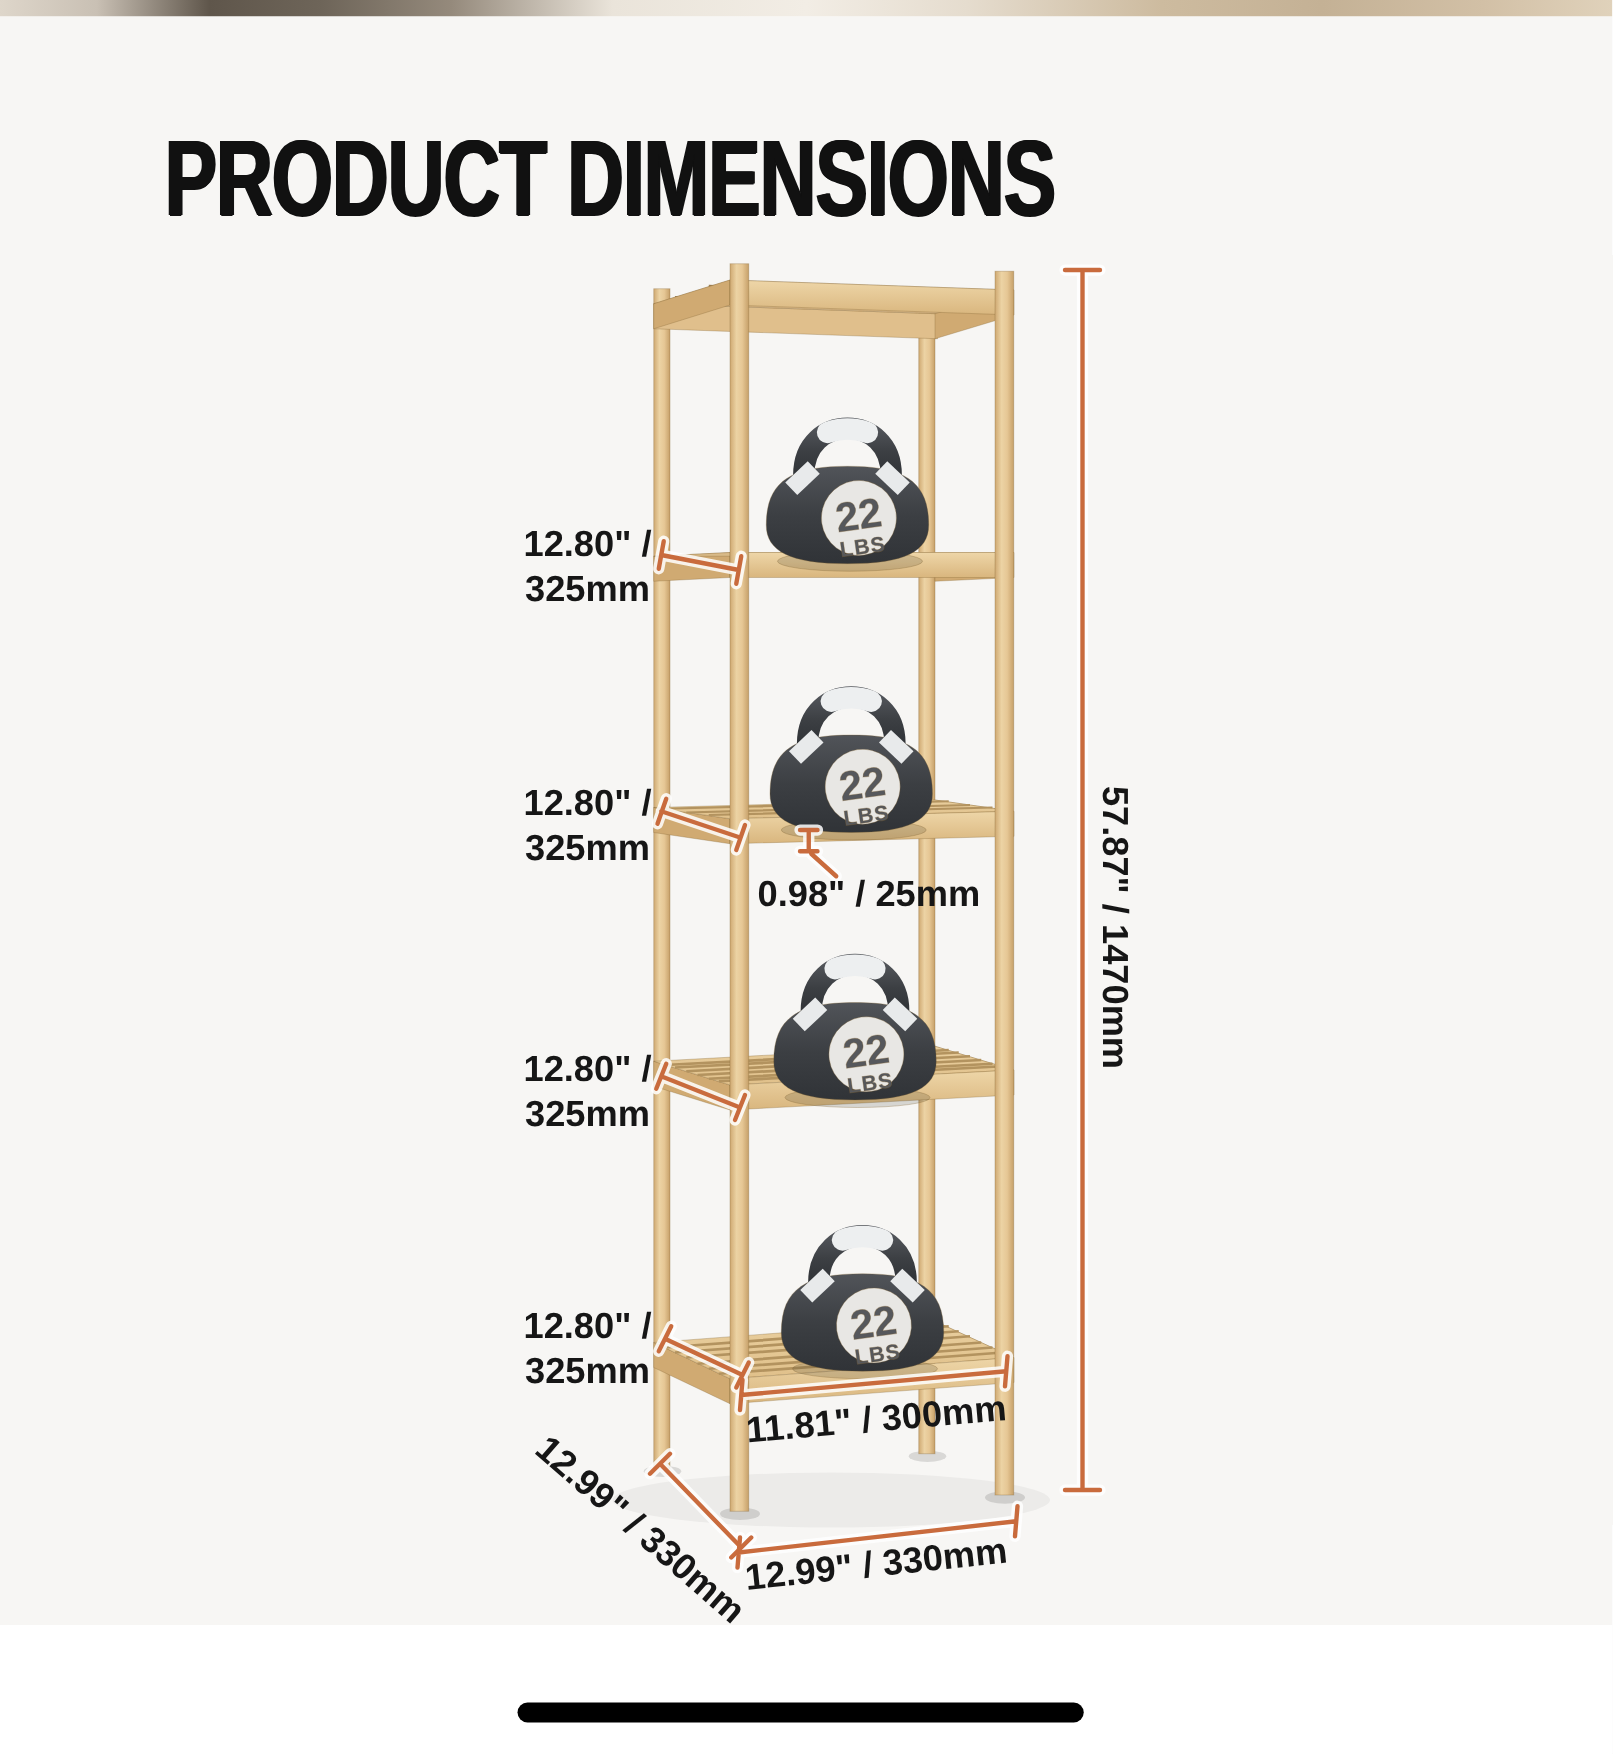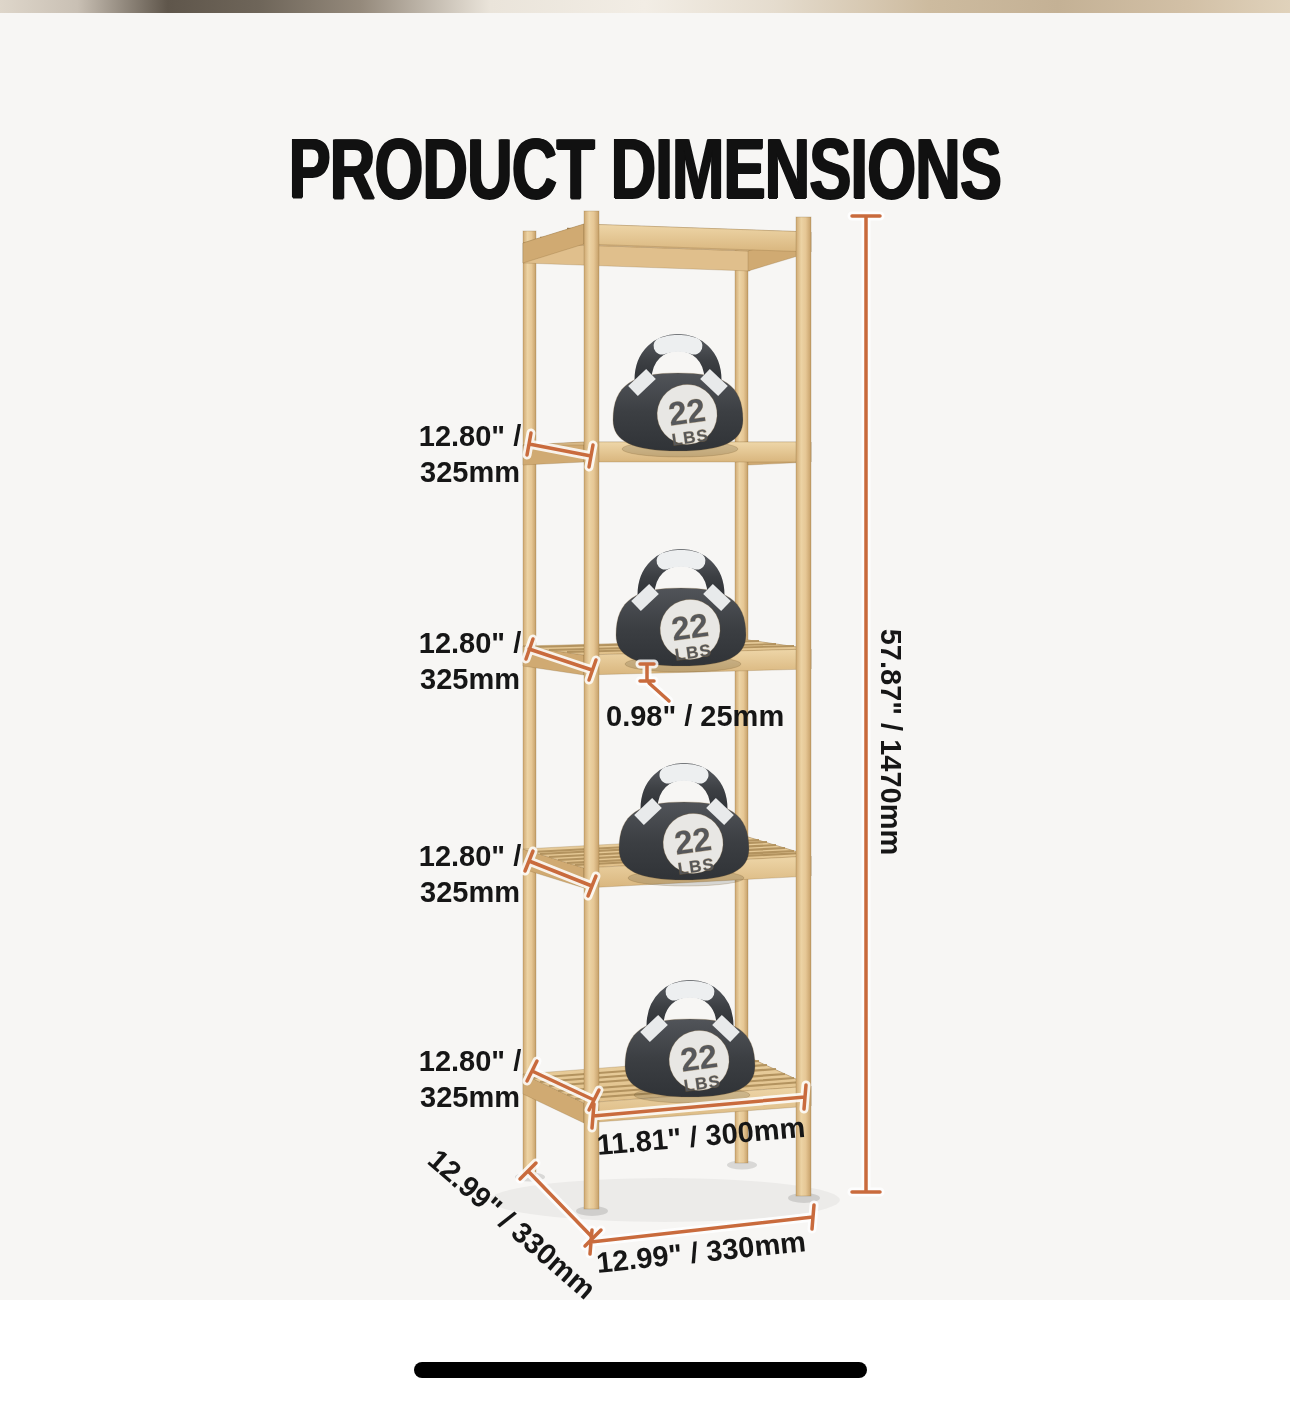--- a/index.html
+++ b/index.html
@@ -2,21 +2,21 @@
 <html><head>
 <meta charset="utf-8">
 <style>
   html,body{margin:0;padding:0;background:#ffffff;}
   .canvas{position:relative;width:1290px;height:1403px;background:#ffffff;overflow:hidden;
           font-family:"Liberation Sans","DejaVu Sans",sans-serif;}
   .top-strip{position:absolute;left:0;top:0;width:1290px;height:13px;
     background:linear-gradient(90deg,#ded6ca 0%,#c9c0b4 6%,#5f564b 13%,#6e6559 20%,#958a7c 28%,
       #eae4da 38%,#f2ede5 50%,#e5dcce 60%,#cdbb9f 72%,#c4b195 82%,#d2c0a6 92%,#e0d2bb 100%);}
   .gray-area{position:absolute;left:0;top:13px;width:1290px;height:1287px;background:#f7f6f4;}
-  .title-wrap{position:absolute;left:0;top:94px;width:1290px;text-align:center;margin-top:25px;}
+  .title-wrap{position:absolute;left:0;top:94px;width:1290px;text-align:left;}
   .title{display:inline-block;font-size:86px;font-weight:700;color:#111111;letter-spacing:-1px;
     white-space:nowrap;transform:scaleX(.73);transform-origin:50% 50%;
     text-shadow:1.4px 0 0 #111,-1.4px 0 0 #111,0 1px 0 #111;}
   .scene{position:absolute;left:0;top:0;width:1290px;height:1403px;}
   .dim-label{position:absolute;color:#161616;font-weight:700;font-size:29px;line-height:36px;
     text-align:center;white-space:nowrap;}
   .spacing{left:390px;width:160px;}
   .rot90{transform:rotate(90deg);}
   .pill{position:absolute;left:414px;top:1362px;width:453px;height:16px;border-radius:9px;background:#000;}
 </style>

